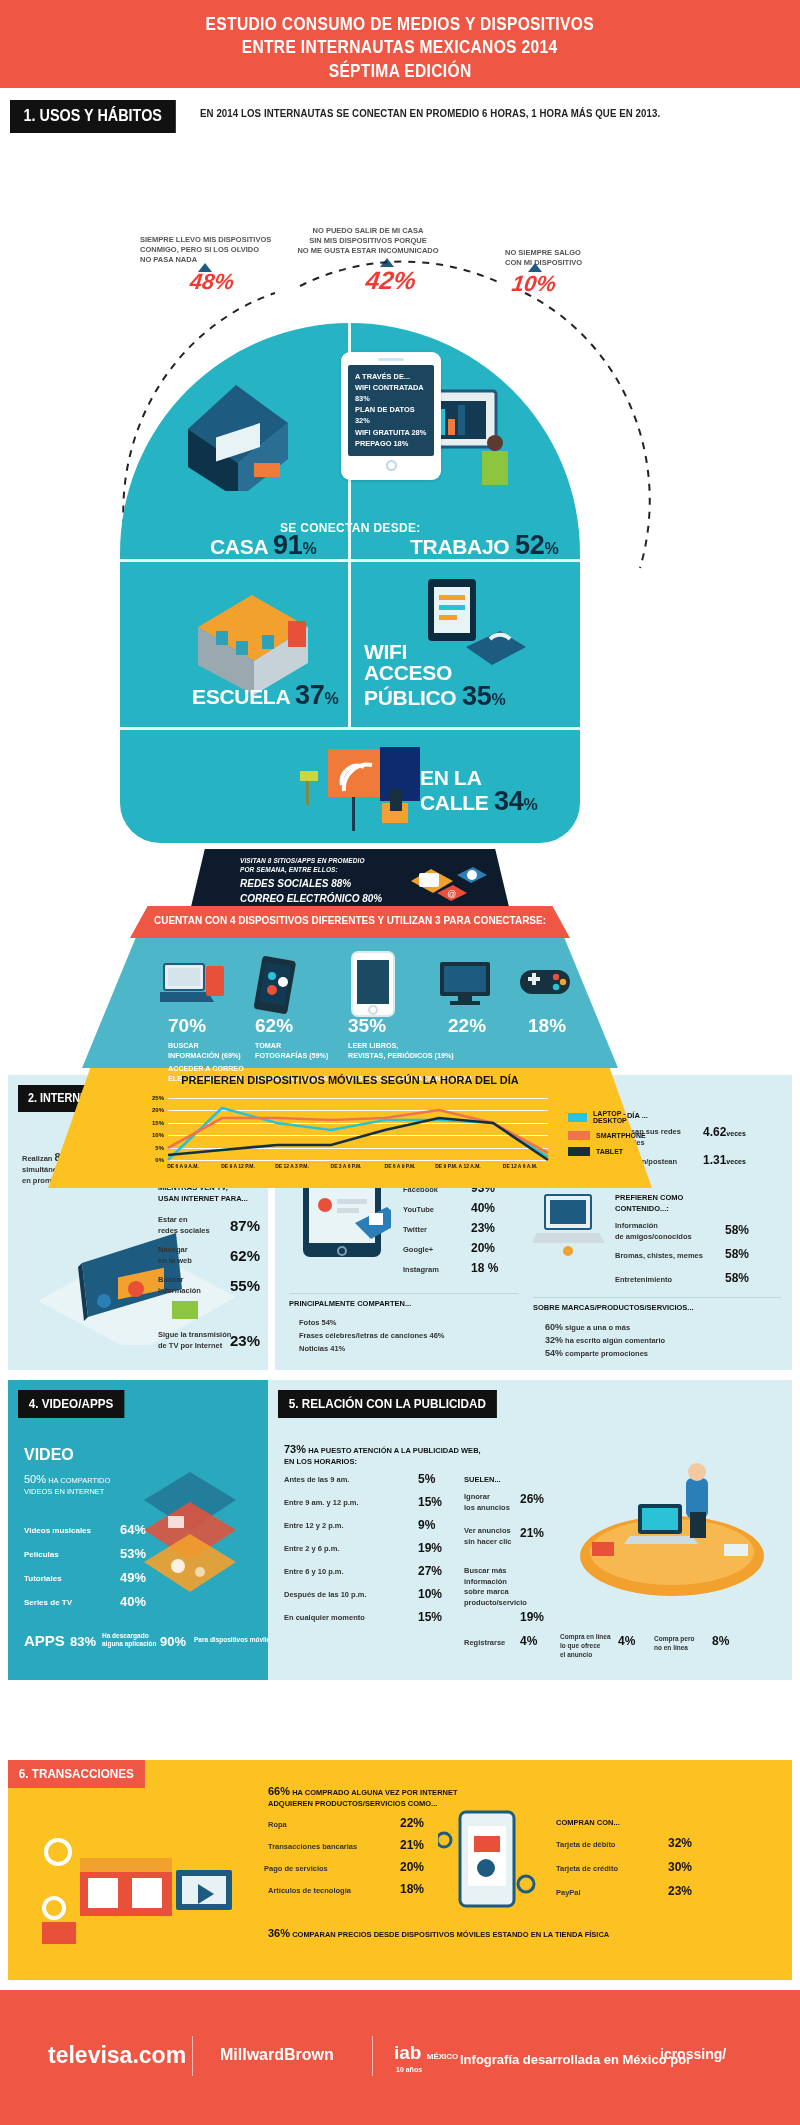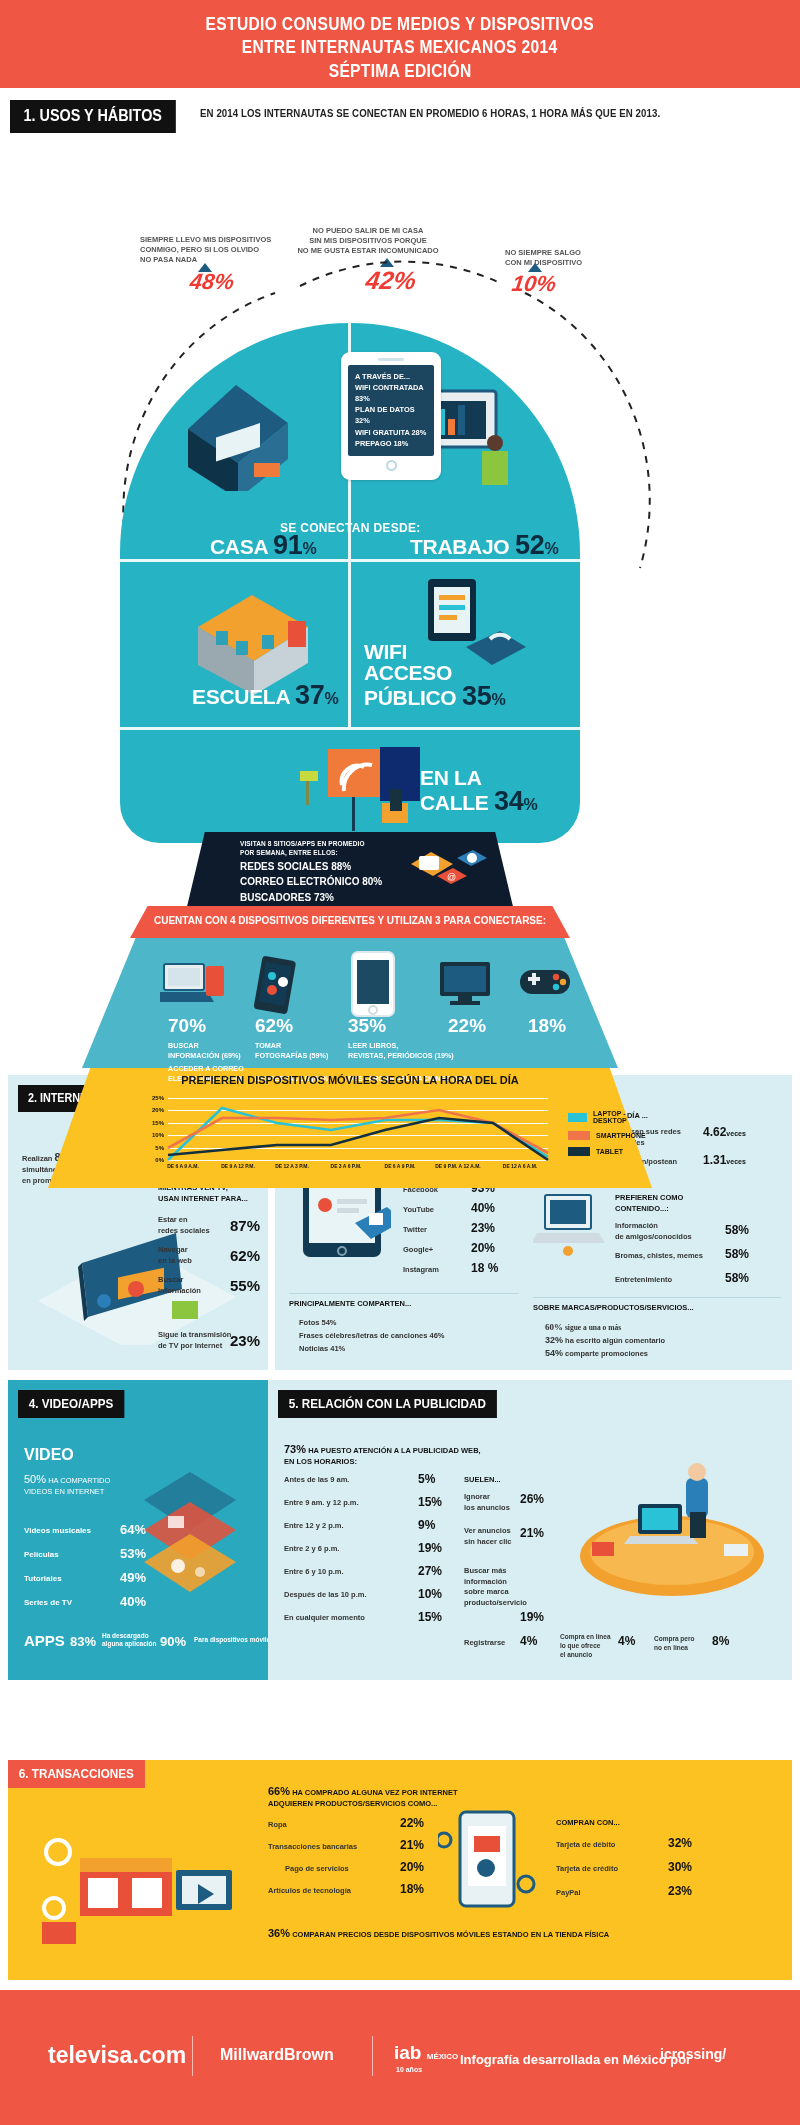--- a/index.html
+++ b/index.html
@@ -80,23 +80,24 @@
   }
   #phone .speaker { width: 26px; height: 3px; background: #cfe3ea; border-radius: 2px; margin: 6px auto 4px; }
   #phone .navy {
     margin: 0 7px; background: #1c4560; color: #fff; padding: 6px 6px 7px 7px; border-radius: 2px;
     font-size: 7.4px; font-weight: bold; line-height: 1.5;
   }
   #phone .home { width: 11px; height: 11px; border: 2px solid #bcd9e3; border-radius: 50%; margin: 4px auto 0; }
 
   
   #band-dark {
-    position: absolute; left: 185px; top: 744px; width: 330px; height: 83px;
+    position: absolute; left: 185px; top: 761px; width: 330px; height: 83px;
     background: #0d1b2c; z-index: 3;
     clip-path: polygon(6% 0, 94% 0, 100% 100%, 0% 100%);
+    font-style: italic;
   }
   #band-dark .inner { padding: 7px 0 0 55px; color: #fff; font-weight: bold; }
   #band-dark .l1 { font-size: 6.5px; line-height: 1.45; letter-spacing: .1px; }
   #band-dark .l2 { font-size: 10px; line-height: 1.35; margin-top: 2px; }
 
   #band-red {
     position: absolute; left: 130px; top: 818px; width: 440px; height: 32px;
     background: #ef5744; z-index: 3;
     clip-path: polygon(4% 0, 96% 0, 100% 100%, 0% 100%);
     color: #fff; font-weight: bold; font-size: 10px; text-align: center; padding-top: 9px;
@@ -581,21 +582,21 @@
     <div>de amigos/conocidos</div>
   </div>
   <div class="midnum" style="left:450px; top:148px;">58%</div>
   <div class="txt" style="left:340px; top:176px;">Bromas, chistes, memes</div>
   <div class="midnum" style="left:450px; top:172px;">58%</div>
   <div class="txt" style="left:340px; top:200px;">Entretenimiento</div>
   <div class="midnum" style="left:450px; top:196px;">58%</div>
 
   <div style="position:absolute; left:258px; top:222px; width:248px; height:1px; background:#b9d9e0;"></div>
   <div class="txt" style="left:258px; top:228px; color:#111;">SOBRE MARCAS/PRODUCTOS/SERVICIOS...</div>
-  <div class="txt" style="left:270px; top:246px;font-family:Liberation Serif, serif;">
+  <div class="txt" style="left:270px; top:246px;">
     <b style="font-size:9px;">60%</b>
     <span>sigue a una o más</span>
   </div>
   <div class="txt" style="left:270px; top:259px;">
     <b style="font-size:9px;">32%</b>
     <span>ha escrito algún comentario</span>
   </div>
   <div class="txt" style="left:270px; top:272px;">
     <b style="font-size:9px;">54%</b>
     <span>comparte promociones</span>
@@ -733,21 +734,21 @@
   <div class="txt" style="left:260px; top:24px; color:#111;">
     <span style="font-size:11px;">66%</span>
     <span>HA COMPRADO ALGUNA VEZ POR INTERNET</span>
     <div>ADQUIEREN PRODUCTOS/SERVICIOS COMO...</div>
   </div>
 
   <div class="txt" style="left:260px; top:60px;">Ropa</div>
   <div class="midnum" style="left:392px; top:56px;">22%</div>
   <div class="txt" style="left:260px; top:82px;">Transacciones bancarias</div>
   <div class="midnum" style="left:392px; top:78px;">21%</div>
-  <div class="txt" style="left:277px; top:104px;">Pago de servicios</div>
+  <div class="txt" style="left:256px; top:104px;">Pago de servicios</div>
   <div class="midnum" style="left:392px; top:100px;">20%</div>
   <div class="txt" style="left:260px; top:126px;">Artículos de tecnología</div>
   <div class="midnum" style="left:392px; top:122px;">18%</div>
 
   <svg style="position:absolute; left:430px; top:46px; width:100px; height:120px;">
     <rect x="22" y="6" width="54" height="94" rx="6" fill="#e8f2f4" stroke="#1d5b80" stroke-width="3"></rect>
     <rect x="30" y="20" width="38" height="60" fill="#fff"></rect>
     <rect x="36" y="30" width="26" height="16" fill="#e8503a"></rect>
     <circle cx="48" cy="62" r="9" fill="#1d5b80"></circle>
     <circle cx="6" cy="34" r="7" fill="none" stroke="#1d5b80" stroke-width="3"></circle>

